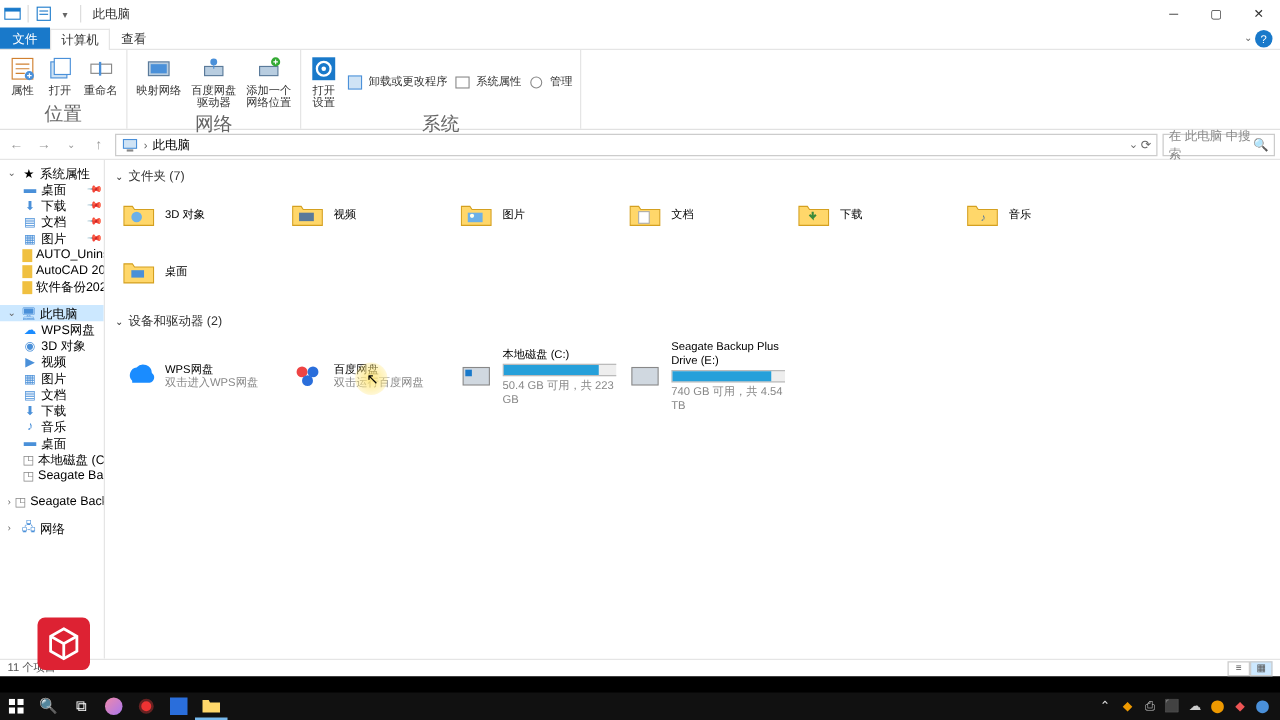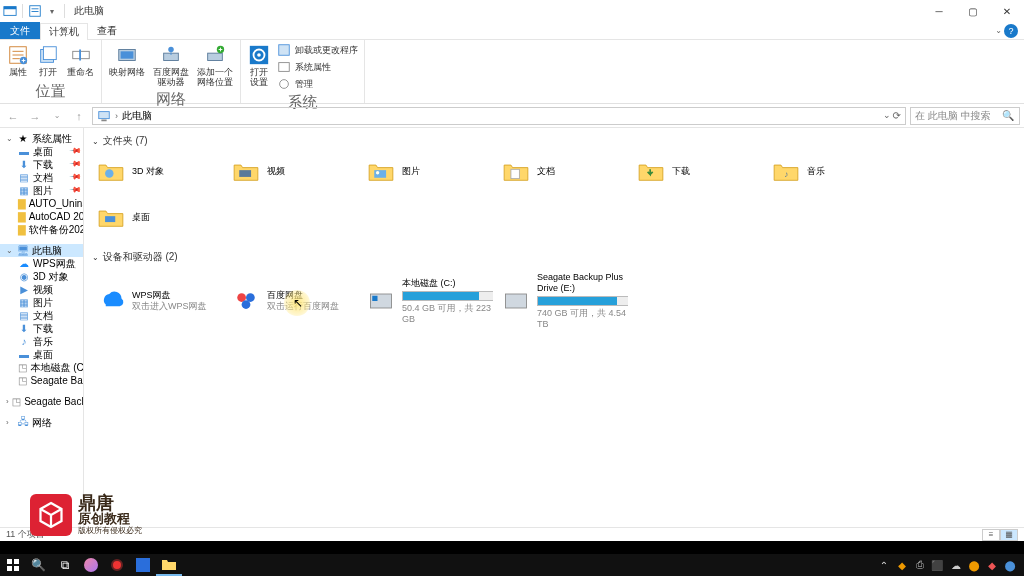--- a/index.html
+++ b/index.html
@@ -28,21 +28,21 @@
 .rbtn{ display:flex; flex-direction:column; align-items:center; justify-content:flex-start; padding:2px 3px; min-width:28px;}
 .rbtn .ricon{ width:22px; height:22px; display:flex; align-items:center; justify-content:center; margin-bottom:1px;}
 .rbtn .rlabel{ font-size:9px; line-height:10px; text-align:center; white-space:nowrap;}
 .rbtn-sm{display:flex; align-items:center; gap:4px; padding:1px 2px; font-size:9px;}
 .rbtn-sm .ricon{width:14px;height:14px;display:flex;align-items:center;justify-content:center;}
 
 .addrbar { height:24px; display:flex; align-items:center; padding:0 4px; gap:4px; border-bottom:1px solid #e5e5e5;}
 .nav-arrow{ width:18px; height:18px; display:flex; align-items:center; justify-content:center; color:#999; font-size:11px;}
 .addr-box{ flex:1; height:18px; border:1px solid #ccc; display:flex; align-items:center; padding:0 4px; font-size:10px; gap:4px;}
 .addr-box .crumb-icon{width:14px;height:14px;}
-.search-box{ width:110px; height:18px; border:1px solid #ccc; display:flex; align-items:center; padding:0 4px; font-size:10px; color:#888;}
+.search-box{ width:90px; height:18px; border:1px solid #ccc; display:flex; align-items:center; padding:0 4px; font-size:10px; color:#888;}
 .search-box .sicon{margin-left:auto; font-size:10px;}
 
 .body-area{ flex:1; display:flex; overflow:hidden;}
 .sidebar{ width:84px; border-right:1px solid #e5e5e5; overflow:hidden; font-size:10px; padding-top:4px;}
 .sidebar .item{ display:flex; align-items:center; height:13px; padding:0 2px 0 14px; gap:3px; white-space:nowrap; overflow:hidden;}
 .sidebar .item.root{ padding-left:6px;}
 .sidebar .item.l2{ padding-left:18px;}
 .sidebar .item.sel{ background:#cce8ff;}
 .sidebar .spacer{height:8px;}
 .sidebar .exp{width:8px; font-size:8px; color:#666; display:inline-block;}
@@ -202,21 +202,21 @@
             <div class="ricon">
               <svg viewBox="0 0 24 24">
                 <rect x="2" y="2" width="20" height="20" fill="#1979ca"></rect>
                 <circle cx="12" cy="12" r="6" fill="none" stroke="#fff" stroke-width="2"></circle>
                 <circle cx="12" cy="12" r="2" fill="#fff"></circle>
               </svg>
             </div>
             <div class="rlabel" style="white-space:pre">打开
 设置</div>
           </div>
-        <div style="display:flex;flex-direction:column;justify-content:center;gap:1px;">
+        <div style="display:flex;flex-direction:row;justify-content:center;gap:1px;">
           <div class="rbtn-sm">
               <span class="ricon">
                 <svg viewBox="0 0 16 16">
                   <rect x="2" y="2" width="12" height="12" fill="#cfe3f5" stroke="#4a90d9"></rect>
                 </svg>
               </span>
               <span>卸载或更改程序</span>
             </div>
           <div class="rbtn-sm">
               <span class="ricon">
@@ -520,25 +520,20 @@
 
 </div>
 
 <div class="watermark">
   <div class="logo">
       <svg viewBox="0 0 40 40">
         <path d="M20 4l14 8v16l-14 8-14-8V12z" fill="none" stroke="#fff" stroke-width="3"></path>
         <path d="M6 12l14 8 14-8M20 20v16" stroke="#fff" stroke-width="3" fill="none"></path>
       </svg>
     </div>
-  <div class="txt">
-      <span class="big">鼎唐</span>
-      <span class="mid">原创教程</span>
-      <span class="sm">版权所有侵权必究</span>
-    </div>
 </div>
 
 <div class="cursor-highlight"></div>
 <div class="cursor-arrow">↖</div>
 
 <div class="taskbar">
   <div class="tbtn">
       <svg width="12" height="12" viewBox="0 0 12 12">
         <rect x="0" y="0" width="5" height="5" fill="#fff"></rect>
         <rect x="7" y="0" width="5" height="5" fill="#fff"></rect>

